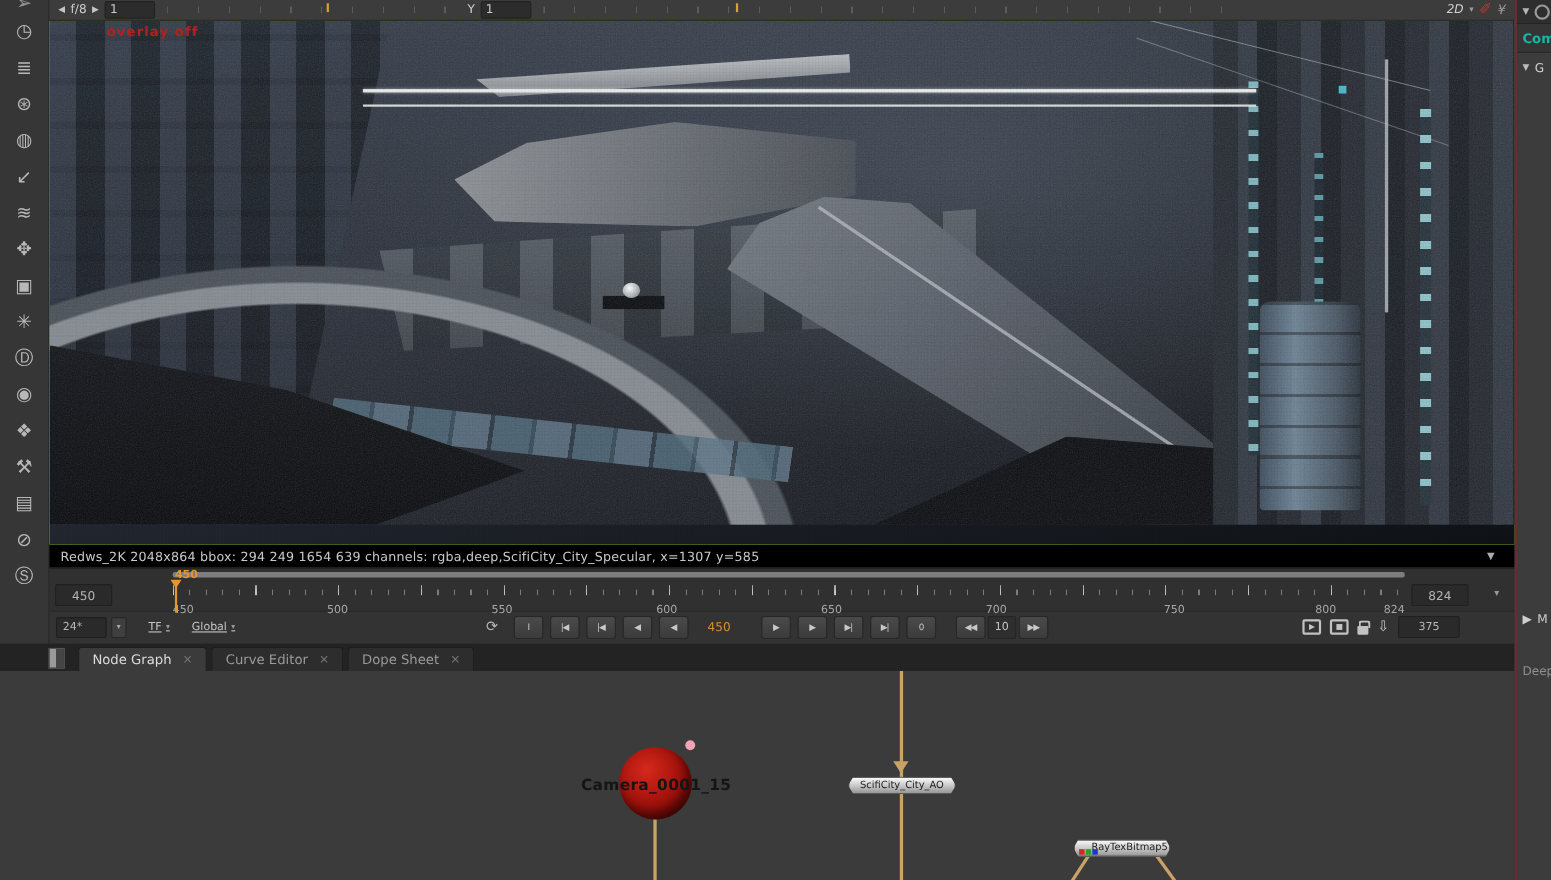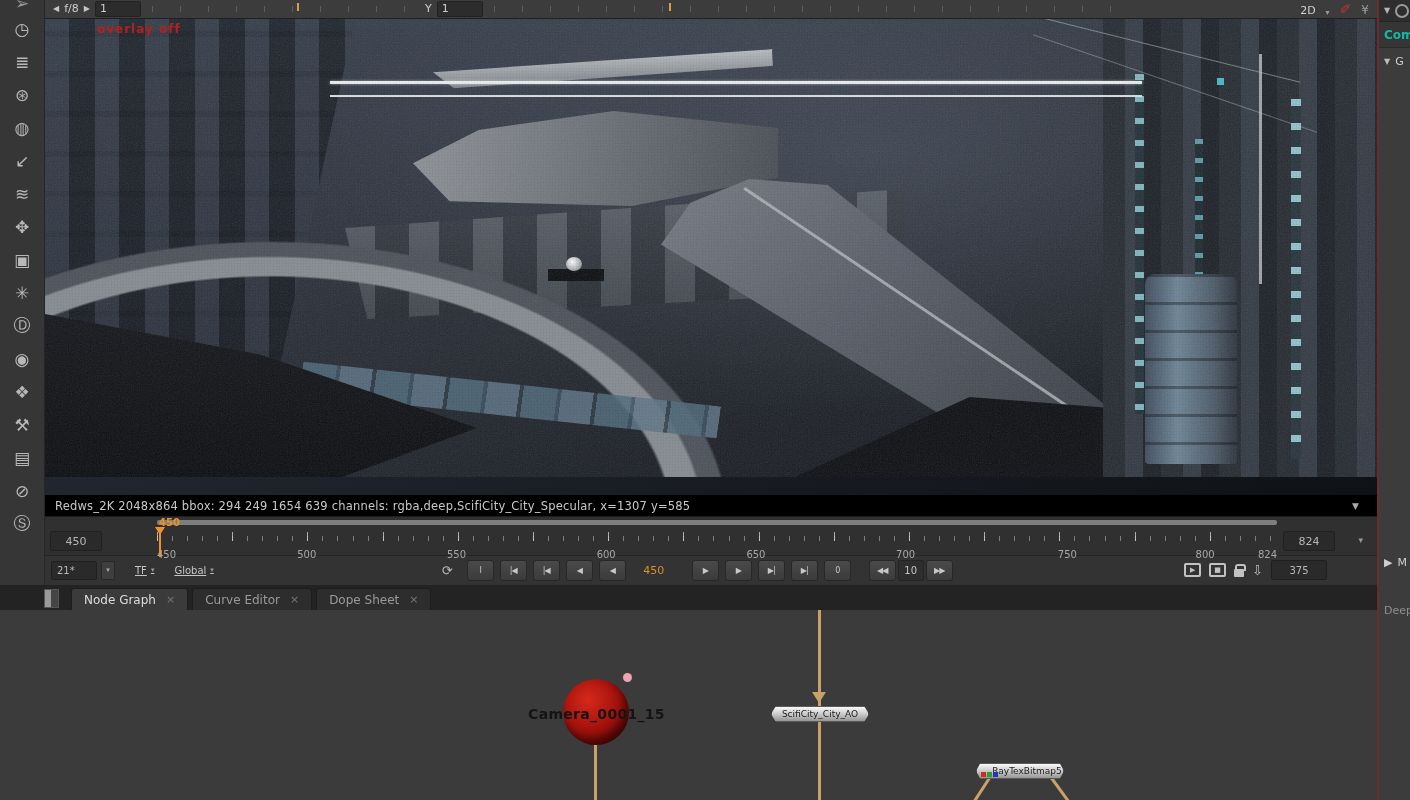--- a/index.html
+++ b/index.html
@@ -36,21 +36,21 @@
   .vt-box {
     width: 46px; height: 16px; background: #2c2c2c; border: 1px solid #222;
     color: #ccc; line-height: 14px; padding: 0 4px; border-radius: 2px;
   }
   .vt-slider { position: relative; height: 12px;
     background-image: repeating-linear-gradient(90deg, #5c5c5c 0 1px, transparent 1px 28px);
     background-size: 100% 6px; background-repeat: no-repeat; background-position: 0 3px; }
   .vt-slider .mark { position: absolute; top: 0; width: 2px; height: 8px; background: #d8a23a; }
   .vt-gain { width: 268px; margin-left: 6px; }
   .vt-gamma { width: 620px; margin-left: 6px; }
-  .vt-right { margin-left: auto; display: flex; align-items: flex-end; gap: 10px; }
+  .vt-right { margin-left: auto; display: flex; align-items: center; gap: 5px; font-style: italic; }
   .vt-2d { color: #d0d0d0; }
   .vt-dd { color: #999; font-size: 8px; }
   .stylus { color: #c03530; font-size: 14px; transform: rotate(0deg); }
   .wipe { color: #9a9a9a; font-size: 12px; }
 
   
   .vimage { height: 558px; position: relative; background: #84cc16; overflow: hidden; }
   .vimage > div, .vimage > svg { position: absolute; }
   .L-base { inset: 0;
     background:
@@ -389,21 +389,21 @@
               </div>
           </div>
           <div class="tl-playhead-label">450</div>
           <div class="tl-playhead-tri"></div>
           <div class="tl-playhead-line"></div>
           <div class="tl-outbox">824</div>
           <div class="tl-menu">▾</div>
         </div>
 
         <div class="vtransport">
-          <span class="ibox fpsbox">21*</span>
+          <span class="ibox fpsbox">24*</span>
           <span class="mini">▾</span>
           <span class="ddlabel">
             <span>TF</span>
             <span class="car">▾</span>
           </span>
           <span class="ddlabel">
             <span>Global</span>
             <span class="car">▾</span>
           </span>
           <span class="loop">⟳</span>

